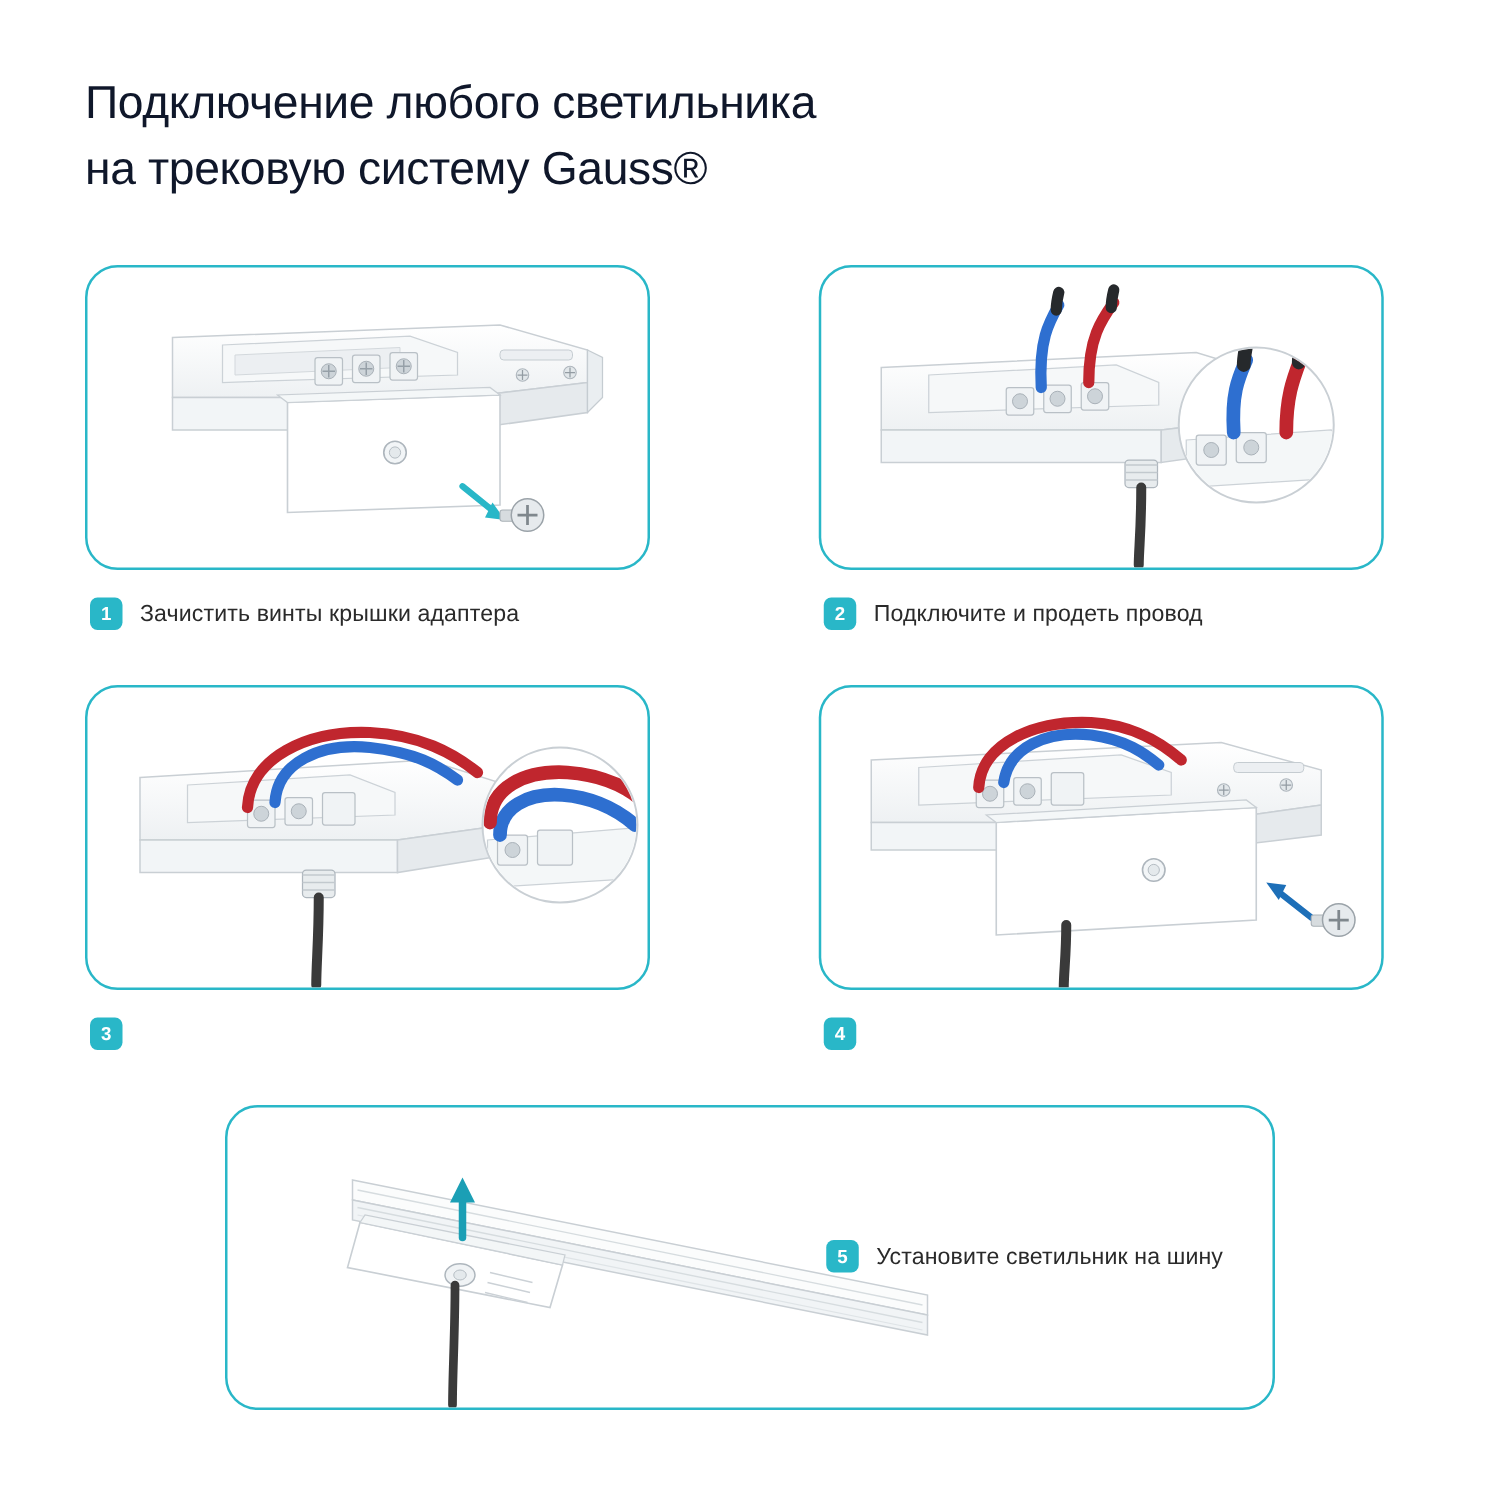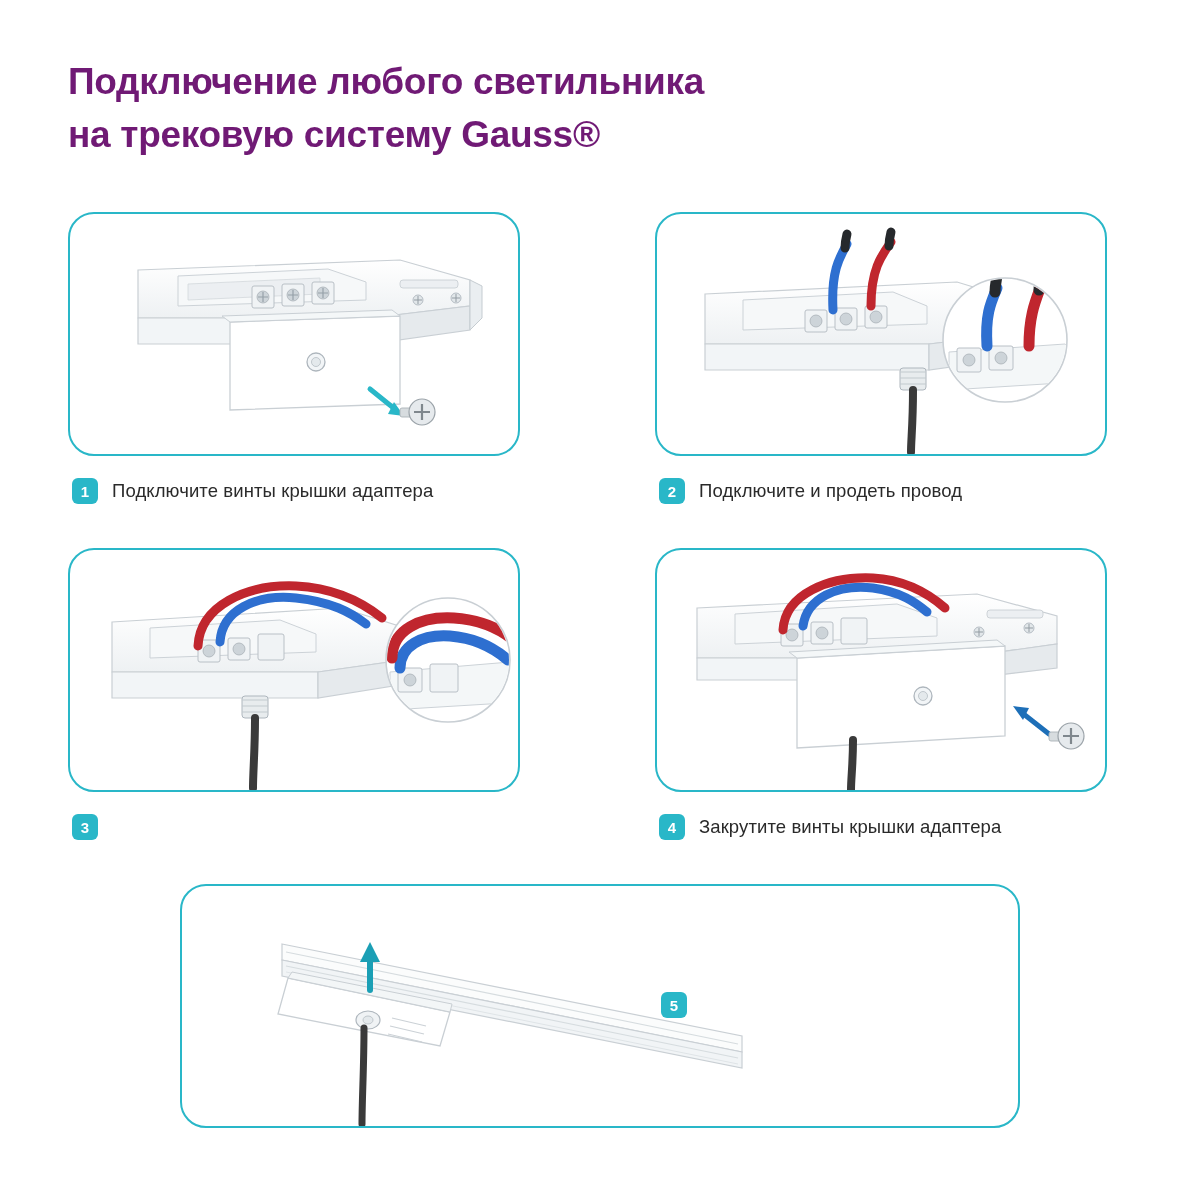--- a/index.html
+++ b/index.html
@@ -20,24 +20,24 @@
     inset: 0;
   }
 
   
   .title {
     position: absolute;
     left: 68px;
     top: 56px;
     width: 900px;
     font-size: 37px;
-    font-weight: bold;
+    font-weight: normal;
     line-height: 1.42;
     letter-spacing: -0.3px;
-    color: #701a75;
+    color: #0f172a;
     white-space: pre-line;
   }
 
   
   .card {
     position: absolute;
     border: 2px solid #29b7c8;
     border-radius: 26px;
     box-sizing: border-box;
     background: #ffffff;
@@ -148,21 +148,21 @@
       <g>
         <rect x="330" y="194" width="14" height="9" rx="2" fill="#d7dcdf" stroke="#aab2b8" stroke-width="0.9"></rect>
         <circle cx="352" cy="198" r="13" fill="#e6eaed" stroke="#9ba3a9" stroke-width="1.2"></circle>
         <path d="M344 198h16M352 190v16" stroke="#7f878d" stroke-width="2.2"></path>
       </g>
     </svg>
   </div>
 
   <div class="caption cap-1">
     <div class="step-num">1</div>
-    <div class="step-text">Подключите винты крышки адаптера</div>
+    <div class="step-text">Зачистить винты крышки адаптера</div>
   </div>
 
   <div class="card card-2">
     <svg class="illus" width="448" height="240" viewBox="0 0 448 240">
 
       <polygon points="48,80 300,68 372,90 372,118 272,130 48,130" fill="url(#g-top)" stroke="#c9cfd4" stroke-width="1.2"></polygon>
       <polygon points="48,130 272,130 272,156 48,156" fill="#f2f5f7" stroke="#c9cfd4" stroke-width="1.2"></polygon>
       <polygon points="272,130 372,118 372,142 272,156" fill="#e6eaed" stroke="#c9cfd4" stroke-width="1.2"></polygon>
       <polygon points="86,86 236,78 270,92 270,110 86,116" fill="#f6f8f9" stroke="#ccd2d7" stroke-width="1"></polygon>
 
@@ -301,21 +301,20 @@
       <g>
         <rect x="392" y="182" width="14" height="9" rx="2" fill="#d7dcdf" stroke="#aab2b8" stroke-width="0.9"></rect>
         <circle cx="414" cy="186" r="13" fill="#e6eaed" stroke="#9ba3a9" stroke-width="1.2"></circle>
         <path d="M406 186h16M414 178v16" stroke="#7f878d" stroke-width="2.2"></path>
       </g>
     </svg>
   </div>
 
   <div class="caption cap-4">
     <div class="step-num">4</div>
-    <div class="step-text">Закрутите винты крышки адаптера</div>
   </div>
 
   <div class="card card-5">
     <svg class="illus" width="836" height="240" viewBox="0 0 836 240">
 
       <polygon points="100,58 560,150 560,166 100,74" fill="#fbfcfc" stroke="#c9cfd4" stroke-width="1.2"></polygon>
       <polygon points="100,74 560,166 560,182 100,90" fill="#f1f4f6" stroke="#c9cfd4" stroke-width="1.2"></polygon>
       <line x1="104" y1="66" x2="556" y2="158" stroke="#d6dcdf" stroke-width="1.1"></line>
       <line x1="104" y1="80" x2="556" y2="172" stroke="#d6dcdf" stroke-width="1.1"></line>
       <line x1="104" y1="86" x2="556" y2="178" stroke="#dfe4e7" stroke-width="1"></line>
@@ -334,15 +333,16 @@
 
       <g>
         <path d="M188 104 L188 70" stroke="#1b9fb5" stroke-width="6" stroke-linecap="round"></path>
         <polygon points="188,56 178,76 198,76" fill="#1b9fb5"></polygon>
       </g>
     </svg>
   </div>
 
   <div class="caption cap-5">
     <div class="step-num">5</div>
+    <div class="step-text">Установите светильник на шину</div>
   </div>
 
 </div>
 
 </body></html>

